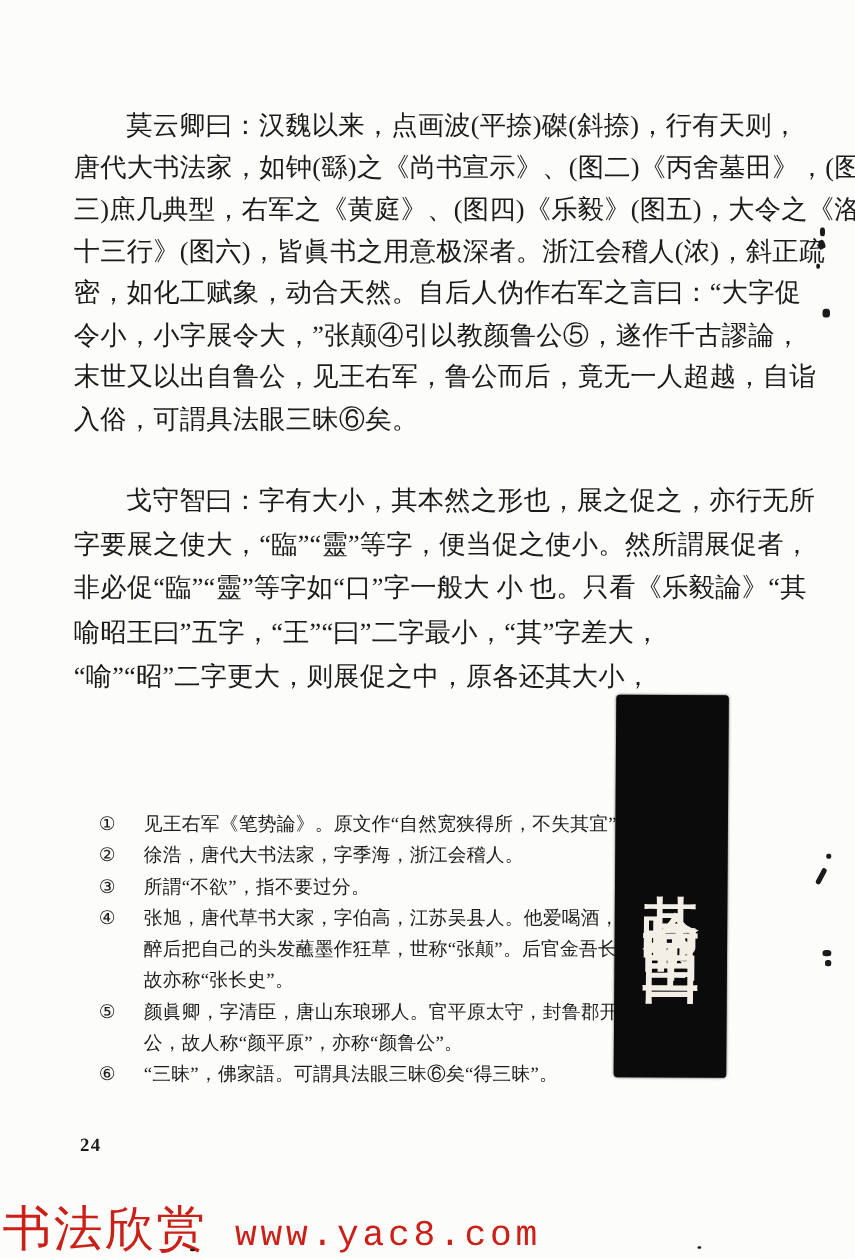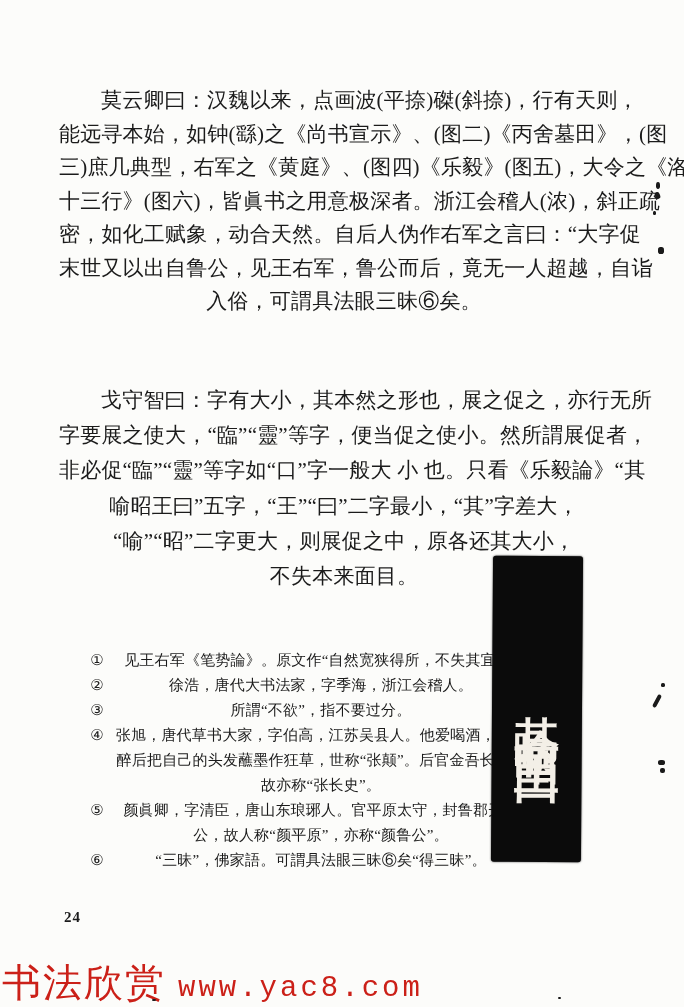--- a/index.html
+++ b/index.html
@@ -1,21 +1,20 @@
 <!DOCTYPE html>
 <html><head>
 <meta charset="utf-8">
 <style>
   html,body { margin:0; padding:0; background:#ffffff; }
   .page {
     position:relative; width:684px; height:1007px;
     background:#fcfcfa; overflow:hidden;
     font-family:"Liberation Serif","DejaVu Serif",serif;
     color:#1b1b1b;
-    text-align:center;
   }
   
   .para { position:absolute; left:59px; width:570px; }
   .para1 { top:84px;  line-height:33.5px; }
   .para2 { top:383px; line-height:35.2px; }
   .m-line { white-space:nowrap; font-size:21px; letter-spacing:0.2px; }
   .indent { text-indent:42px; }
   .hand { font-size:26px; font-weight:bold; letter-spacing:2px; }
   
   .footnotes { position:absolute; left:79px; top:648px; width:450px; font-size:15px; }
@@ -32,46 +31,46 @@
   .plate-text {
     writing-mode:vertical-rl; text-orientation:upright;
     color:#f3efe7; font-size:45px; font-weight:bold; letter-spacing:13px;
     padding-top:6px;
   }
   
   .page-num { position:absolute; left:64px; top:909px; font-size:15px; font-weight:bold; letter-spacing:1px; }
   
   .watermark { position:absolute; left:2px; top:956px; white-space:nowrap; color:#cb2018; }
   .wm-name { font-size:39px; letter-spacing:2px; }
-  .wm-url  { font-size:29px; margin-left:12px; letter-spacing:3px; font-family:"Liberation Mono","DejaVu Sans Mono",monospace; }
+  .wm-url  { font-size:29px; margin-left:22px; letter-spacing:3px; font-family:"Liberation Mono","DejaVu Sans Mono",monospace; }
   
   .speck { position:absolute; background:#1a1a1a; border-radius:40%; }
 </style>
 </head>
 <body>
 
 <div class="page">
 
   <div class="para para1">
     <div class="m-line indent">莫云卿曰：汉魏以来，点画波(平捺)磔(斜捺)，行有天则，</div>
-    <div class="m-line">能远寻本始，如钟(繇)之《尚书宣示》、(图二)《丙舍墓田》，(图</div>
+    <div class="m-line">唐代大书法家，如钟(繇)之《尚书宣示》、(图二)《丙舍墓田》，(图</div>
     <div class="m-line">三)庶几典型，右军之《黄庭》、(图四)《乐毅》(图五)，大令之《洛神</div>
     <div class="m-line">十三行》(图六)，皆眞书之用意极深者。浙江会稽人(浓)，斜正疏</div>
     <div class="m-line">密，如化工赋象，动合天然。自后人伪作右军之言曰：“大字促</div>
+    <div class="m-line">令小，小字展令大，”张颠④引以教颜鲁公⑤，遂作千古謬論，</div>
     <div class="m-line">末世又以出自鲁公，见王右军，鲁公而后，竟无一人超越，自诣</div>
     <div class="m-line">入俗，可謂具法眼三昧⑥矣。</div>
   </div>
 
   <div class="para para2">
     <div class="m-line indent">戈守智曰：字有大小，其本然之形也，展之促之，亦行无所</div>
     <div class="m-line">字要展之使大，“臨”“靈”等字，便当促之使小。然所謂展促者，</div>
     <div class="m-line">非必促“臨”“靈”等字如“口”字一般大 小 也。只看《乐毅論》“其</div>
     <div class="m-line">喻昭王曰”五字，“王”“曰”二字最小，“其”字差大，</div>
     <div class="m-line">“喻”“昭”二字更大，则展促之中，原各还其大小，</div>
-    <div class="m-line">不失本来面目。</div>
   </div>
 
   <div class="footnotes">
     <div class="fn">
       <span class="fn-marker">①</span>
       <span class="fn-text">见王右军《笔势論》。原文作“自然宽狭得所，不失其宜”。</span>
     </div>
     <div class="fn">
       <span class="fn-marker">②</span>
       <span class="fn-text">徐浩，唐代大书法家，字季海，浙江会稽人。</span>

